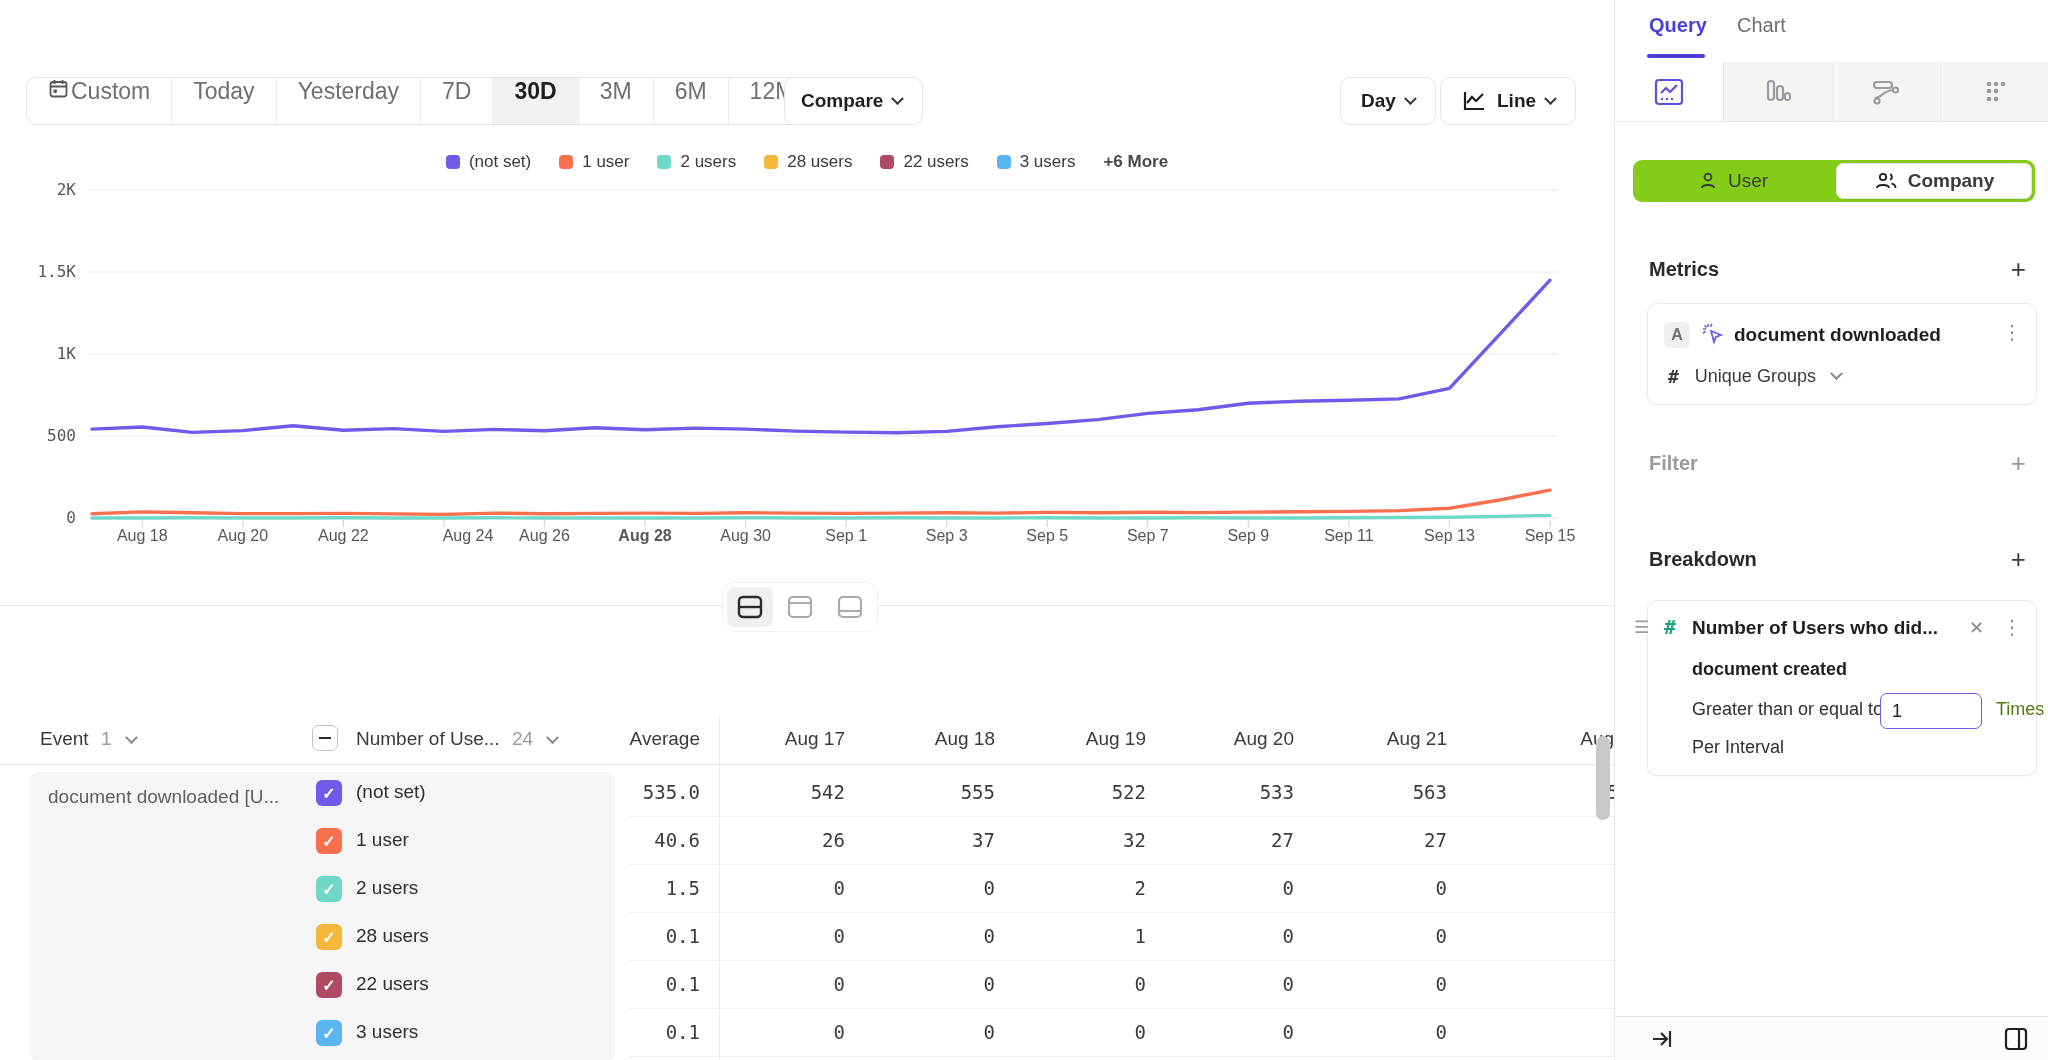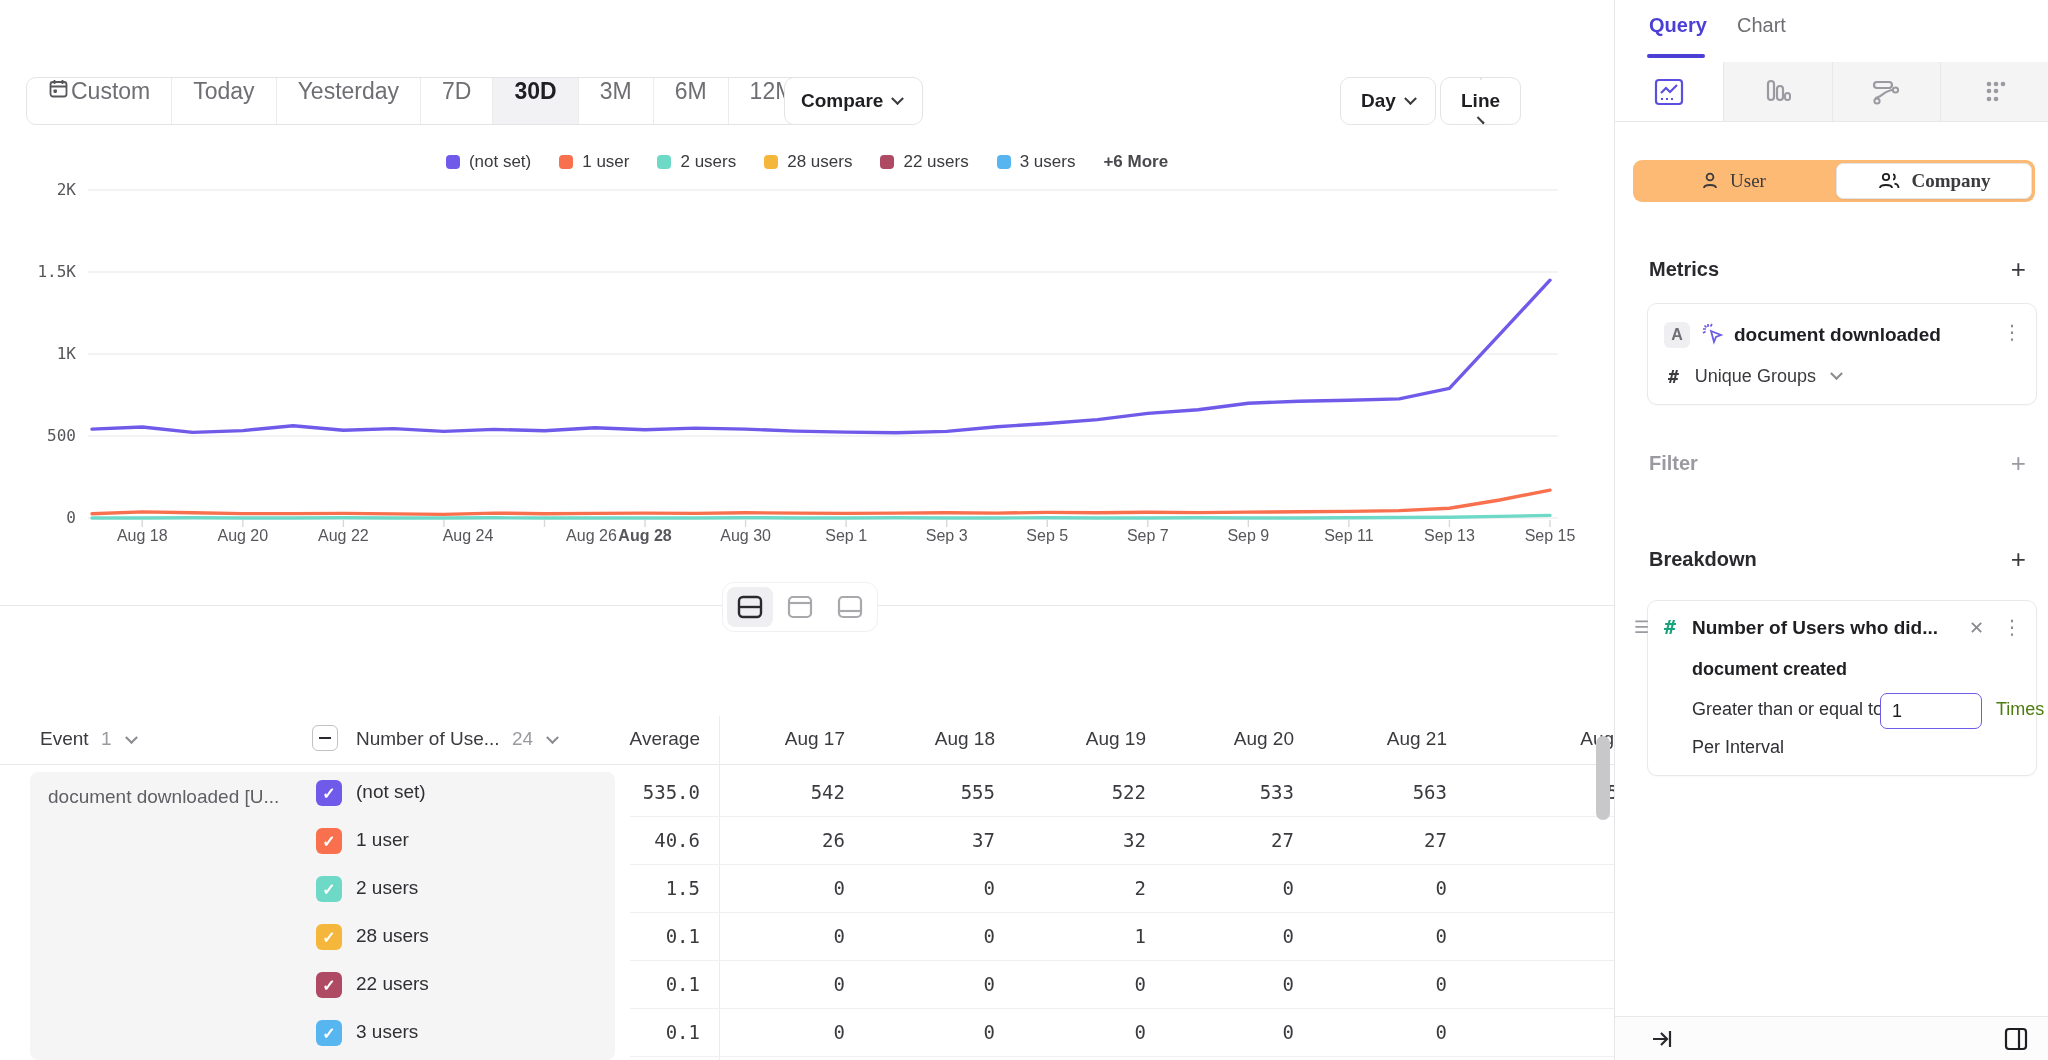--- a/index.html
+++ b/index.html
@@ -83,21 +83,21 @@
     background:#4b3fd6; border-radius:2px; }
   #tab-chart { left:122px; color:#6e6e73; }
   #charttype-row { position:absolute; left:0; top:62px; width:434px; height:60px; display:flex;
     border-bottom:1px solid #e8e8ea; }
   .ct-cell { flex:1; display:flex; align-items:center; justify-content:center;
     background:#f4f4f5; border-right:1px solid #e8e8ea; cursor:pointer; }
   .ct-cell:last-child { border-right:none; }
   .ct-cell.selected { background:#fff; }
 
   #audience-toggle { position:absolute; left:18px; top:160px; width:402px; height:42px;
-    background:#fdba74; border-radius:9px; display:flex;font-family:Liberation Serif, serif; }
+    background:#84cc16; border-radius:9px; display:flex; }
   .aud-seg { flex:1; margin:3px; display:flex; align-items:center; justify-content:center; gap:10px;
     font-size:19px; color:#3a3a3f; border-radius:7px; cursor:pointer; }
   .aud-seg.selected { background:#fff; border:1px solid #e5e5e8; box-shadow:0 1px 2px rgba(0,0,0,.07); font-weight:bold; }
 
   .sb-heading { position:absolute; left:34px; font-size:20px; font-weight:bold; color:#2a2a2e; }
   .sb-heading.dim { color:#9a9aa0; }
   .plus { position:absolute; right:22px; font-size:26px; font-weight:normal; color:#3a3a3f; cursor:pointer; line-height:1; }
   .plus.dim { color:#9a9aa0; }
 
   .card { position:absolute; left:32px; width:390px; background:#fff;
@@ -173,21 +173,21 @@
     <div class="btn" style="left:784px;padding-left:16px;">
       <span>Compare</span>
       <span class="chev"></span>
     </div>
 
     <div class="btn" style="left:1340px;">
       <span>Day</span>
       <span class="chev"></span>
     </div>
 
-    <div class="btn" style="left:1440px;flex-direction:column;">
+    <div class="btn" style="left:1440px;">
       <svg width="26" height="24" viewBox="0 0 26 24">
         <path d="M4 3 v17 h19" stroke="#1f1f23" stroke-width="2.2" fill="none"></path>
         <path d="M6 14 l5 -6 4 4 7 -7" stroke="#1f1f23" stroke-width="2.2" fill="none"></path>
       </svg>
       <span>Line</span>
       <span class="chev"></span>
     </div>
 
     <div id="legend">
         <div class="lg-item">
@@ -222,21 +222,21 @@
         <div style="left: 14px; top: 426px;">500</div>
         <div style="left: 14px; top: 344px;">1K</div>
         <div style="left: 14px; top: 262px;">1.5K</div>
         <div style="left: 14px; top: 180px;">2K</div>
       </div>
     <div id="xlabels">
         <div style="left: 142.276px;">Aug 18</div>
         <div style="left: 242.828px;">Aug 20</div>
         <div style="left: 343.379px;">Aug 22</div>
         <div style="left: 468px;">Aug 24</div>
-        <div style="left: 544.483px; margin-left: 47px;">Aug 26</div>
+        <div style="left: 544.483px;">Aug 26</div>
         <div style="left: 645.034px; font-weight: bold;">Aug 28</div>
         <div style="left: 745.586px;">Aug 30</div>
         <div style="left: 846.138px;">Sep 1</div>
         <div style="left: 946.69px;">Sep 3</div>
         <div style="left: 1047.24px;">Sep 5</div>
         <div style="left: 1147.79px;">Sep 7</div>
         <div style="left: 1248.34px;">Sep 9</div>
         <div style="left: 1348.9px;">Sep 11</div>
         <div style="left: 1449.45px;">Sep 13</div>
         <div style="left: 1550px;">Sep 15</div>

